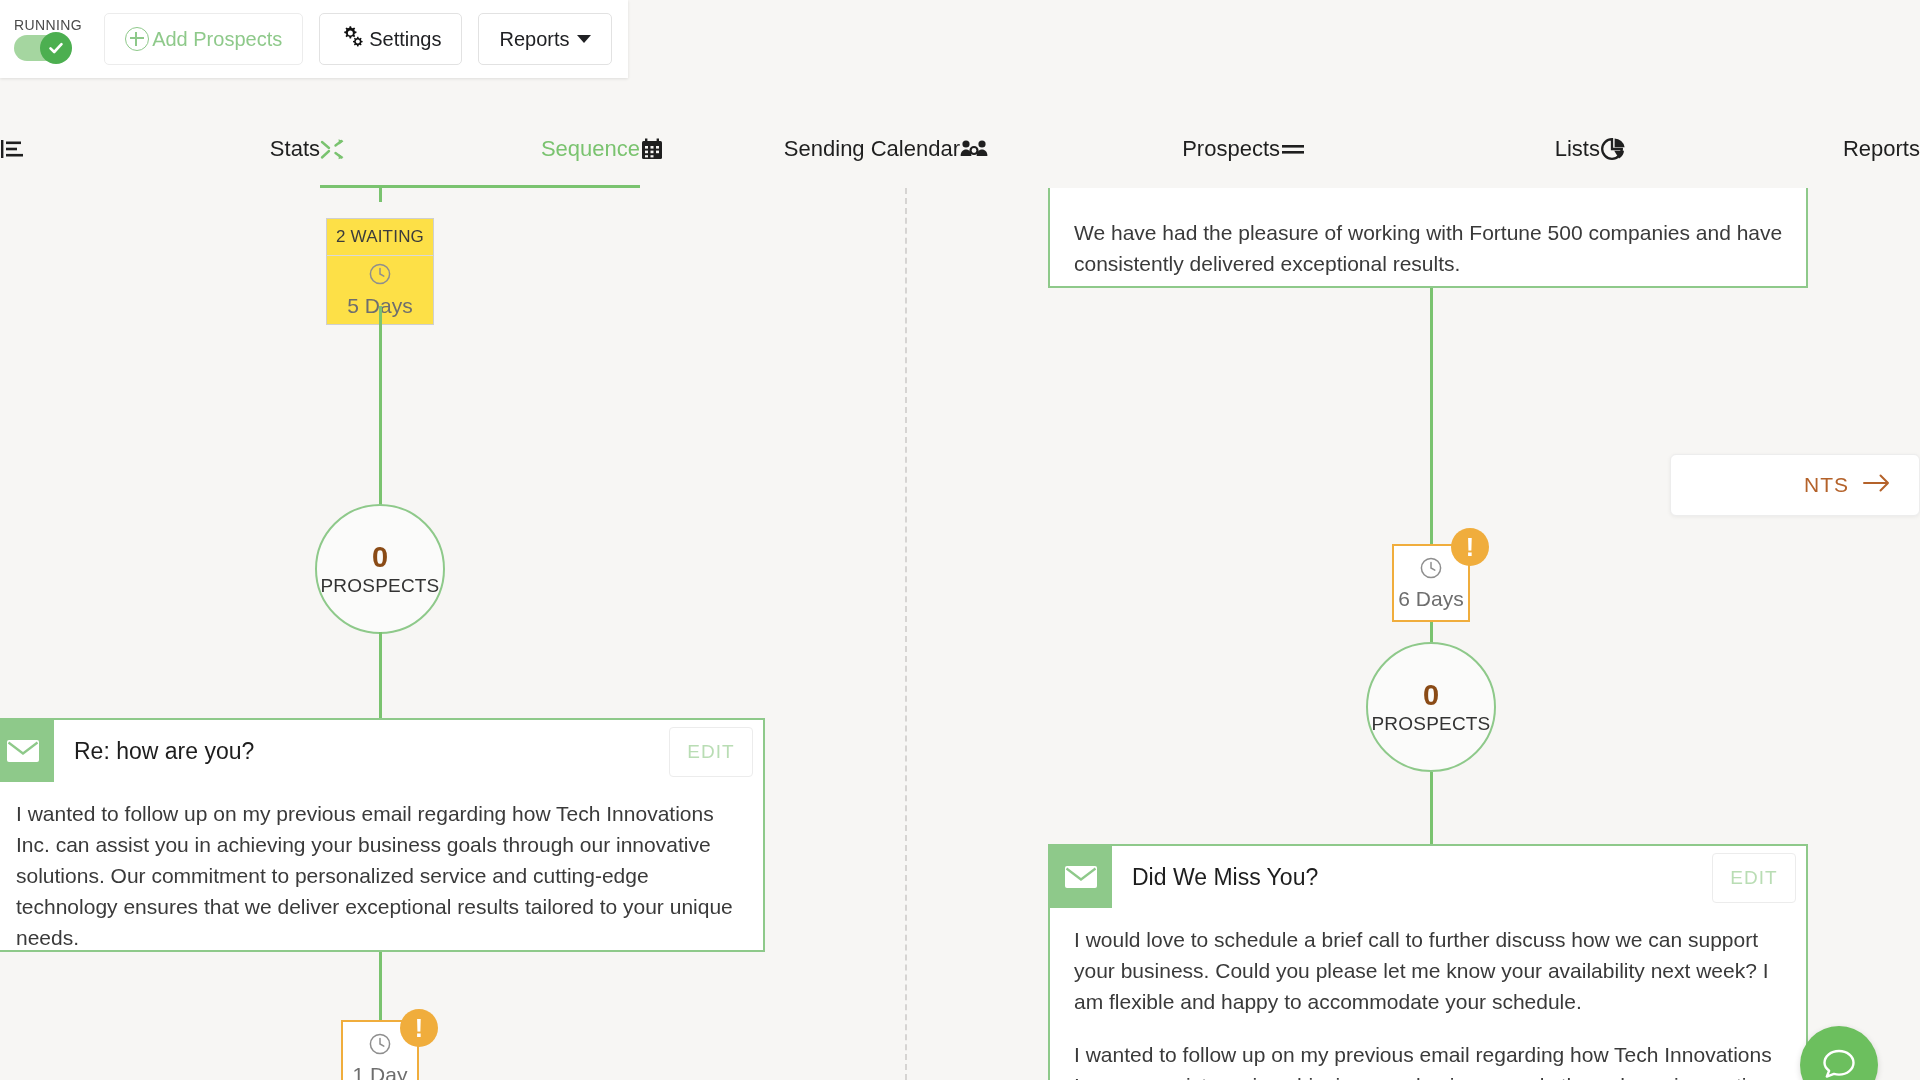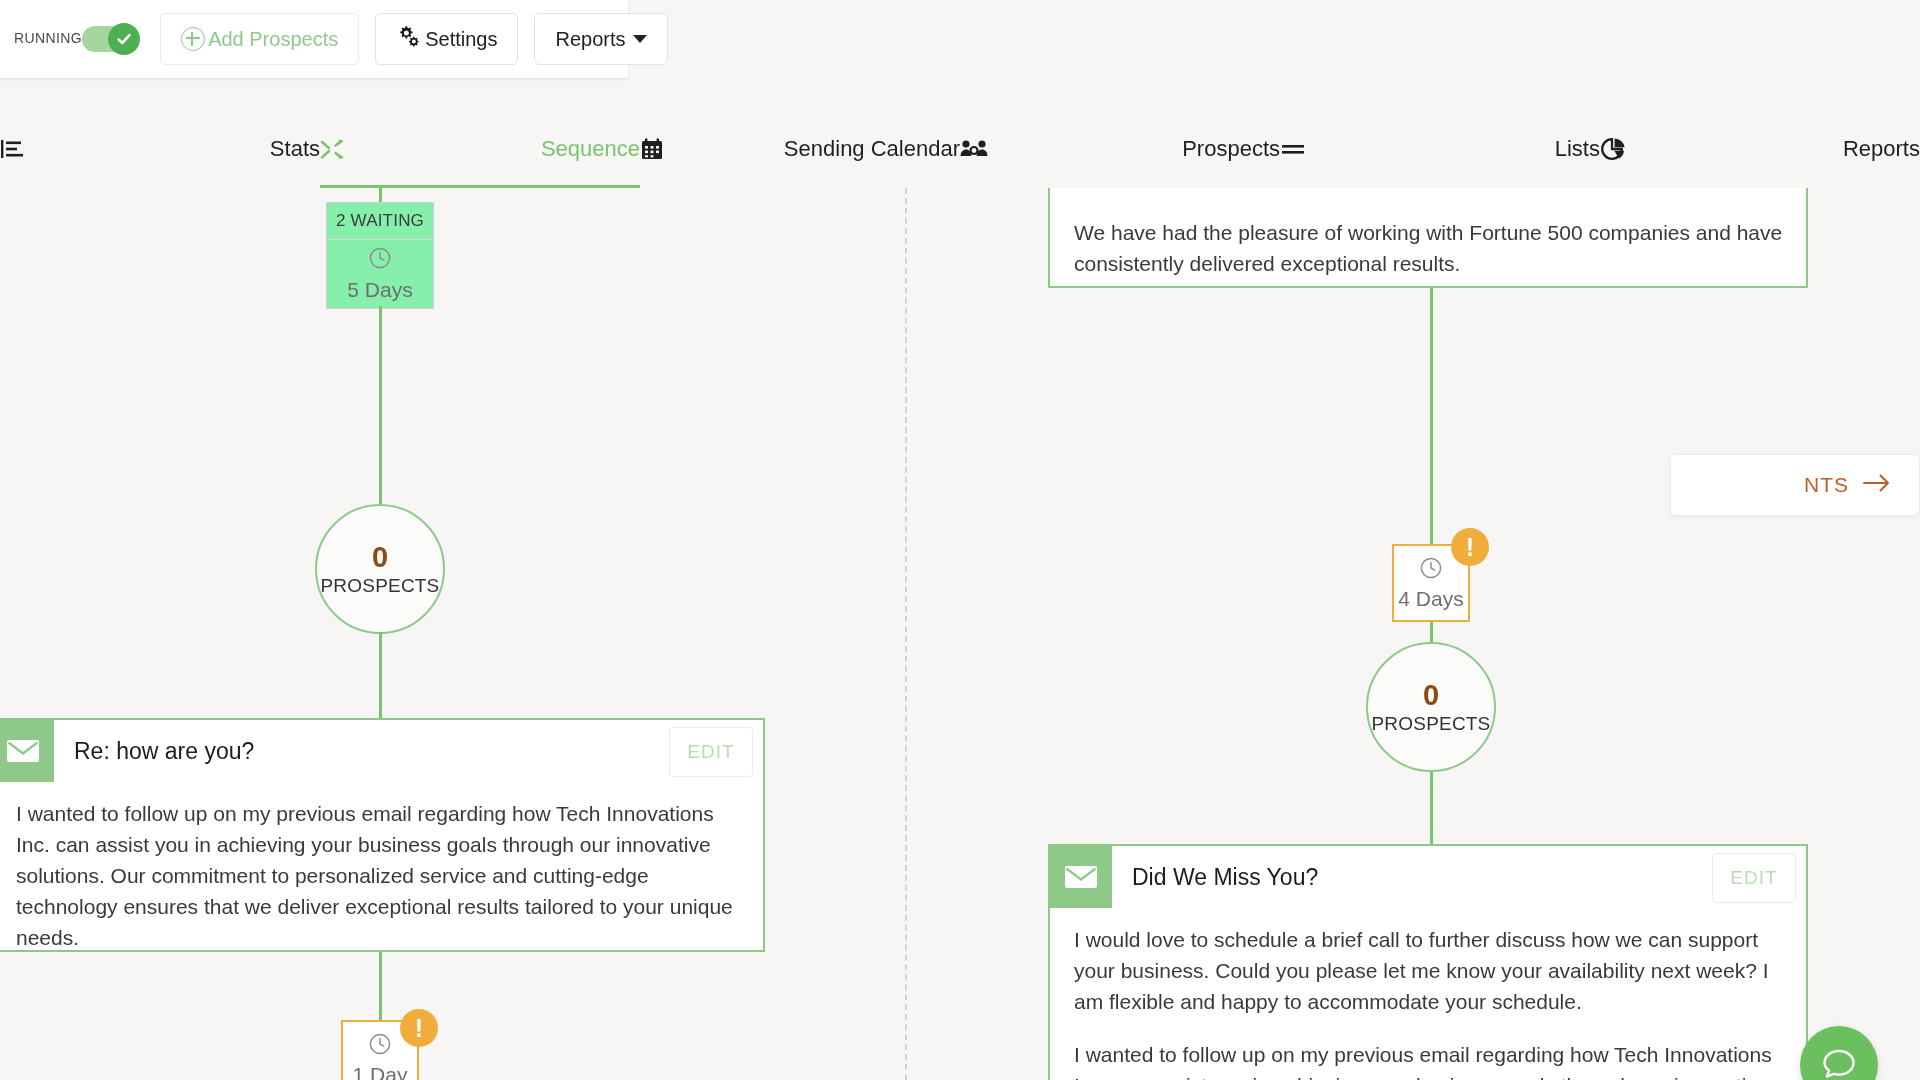--- a/index.html
+++ b/index.html
@@ -28,22 +28,22 @@
     background: #ffffff;
     box-shadow: 0 1px 3px rgba(0,0,0,0.10);
     display: flex;
     align-items: center;
     padding-left: 14px;
     box-sizing: border-box;
     z-index: 30;
   }
   .running-wrap {
     display: flex;
-    flex-direction: row;
-    align-items: center;
+    flex-direction: column;
+    align-items: flex-start;
     margin-right: 22px;
   }
   .running-label {
     font-size: 14px;
     letter-spacing: 0.4px;
     color: #4a4a4a;
     font-weight: 400;
     line-height: 16px;
     margin-bottom: 2px;
     white-space: nowrap;
@@ -166,23 +166,24 @@
   .vline {
     position: absolute;
     width: 3px;
     background: #7ac36f;
   }
 
   
   .waitbox {
     position: absolute;
     width: 108px;
-    background: #86efac;
+    background: #fde047;
     border: 1px solid #cfcfcf;
     box-sizing: border-box;
+    margin-top: 16px;
   }
   .waitbox .wtop {
     height: 36px;
     border-bottom: 1px solid #d9d9d9;
     display: flex; align-items: center; justify-content: center;
     font-size: 17px;
     color: #3c3c3c;
     letter-spacing: .2px;
     white-space: nowrap;
   }
@@ -559,21 +560,21 @@
 
     <div class="vline" style="left:1430px; top:100px; height:256px;"></div>
 
     <div class="delaybox" style="left:1392px; top:356px;">
       <span>
         <svg width="24" height="24" viewBox="0 0 24 24">
           <circle cx="12" cy="12" r="9.6" fill="none" stroke="#8e8e8e" stroke-width="1.5"></circle>
           <path d="M12 6.6 L12 12 L15.8 14.2" fill="none" stroke="#8e8e8e" stroke-width="1.5" stroke-linecap="round"></path>
         </svg>
       </span>
-      <span class="dtext">4 Days</span>
+      <span class="dtext">6 Days</span>
     </div>
     <div class="warn" style="left:1451px; top:340px;">!</div>
 
     <div class="vline" style="left:1430px; top:434px; height:60px;"></div>
 
     <div class="circle" style="left:1366px; top:454px;">
       <div class="cnum">0</div>
       <div class="clabel">PROSPECTS</div>
     </div>
 

